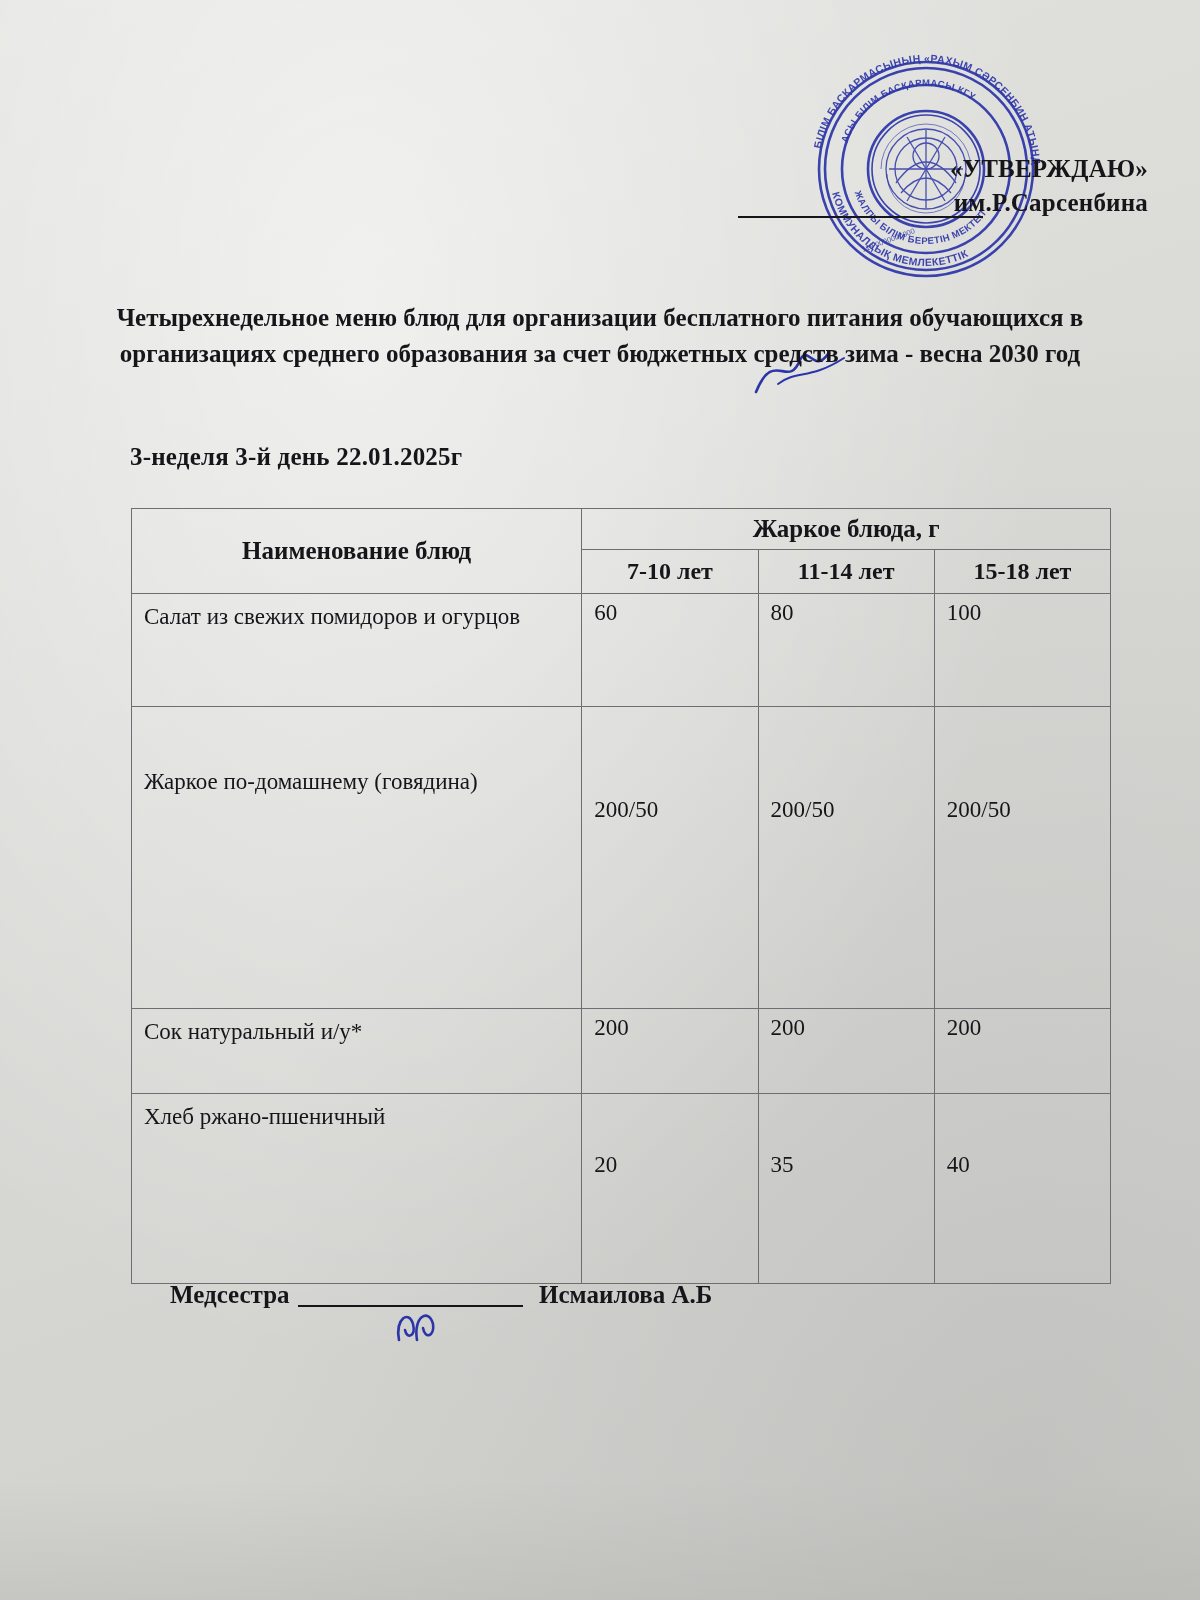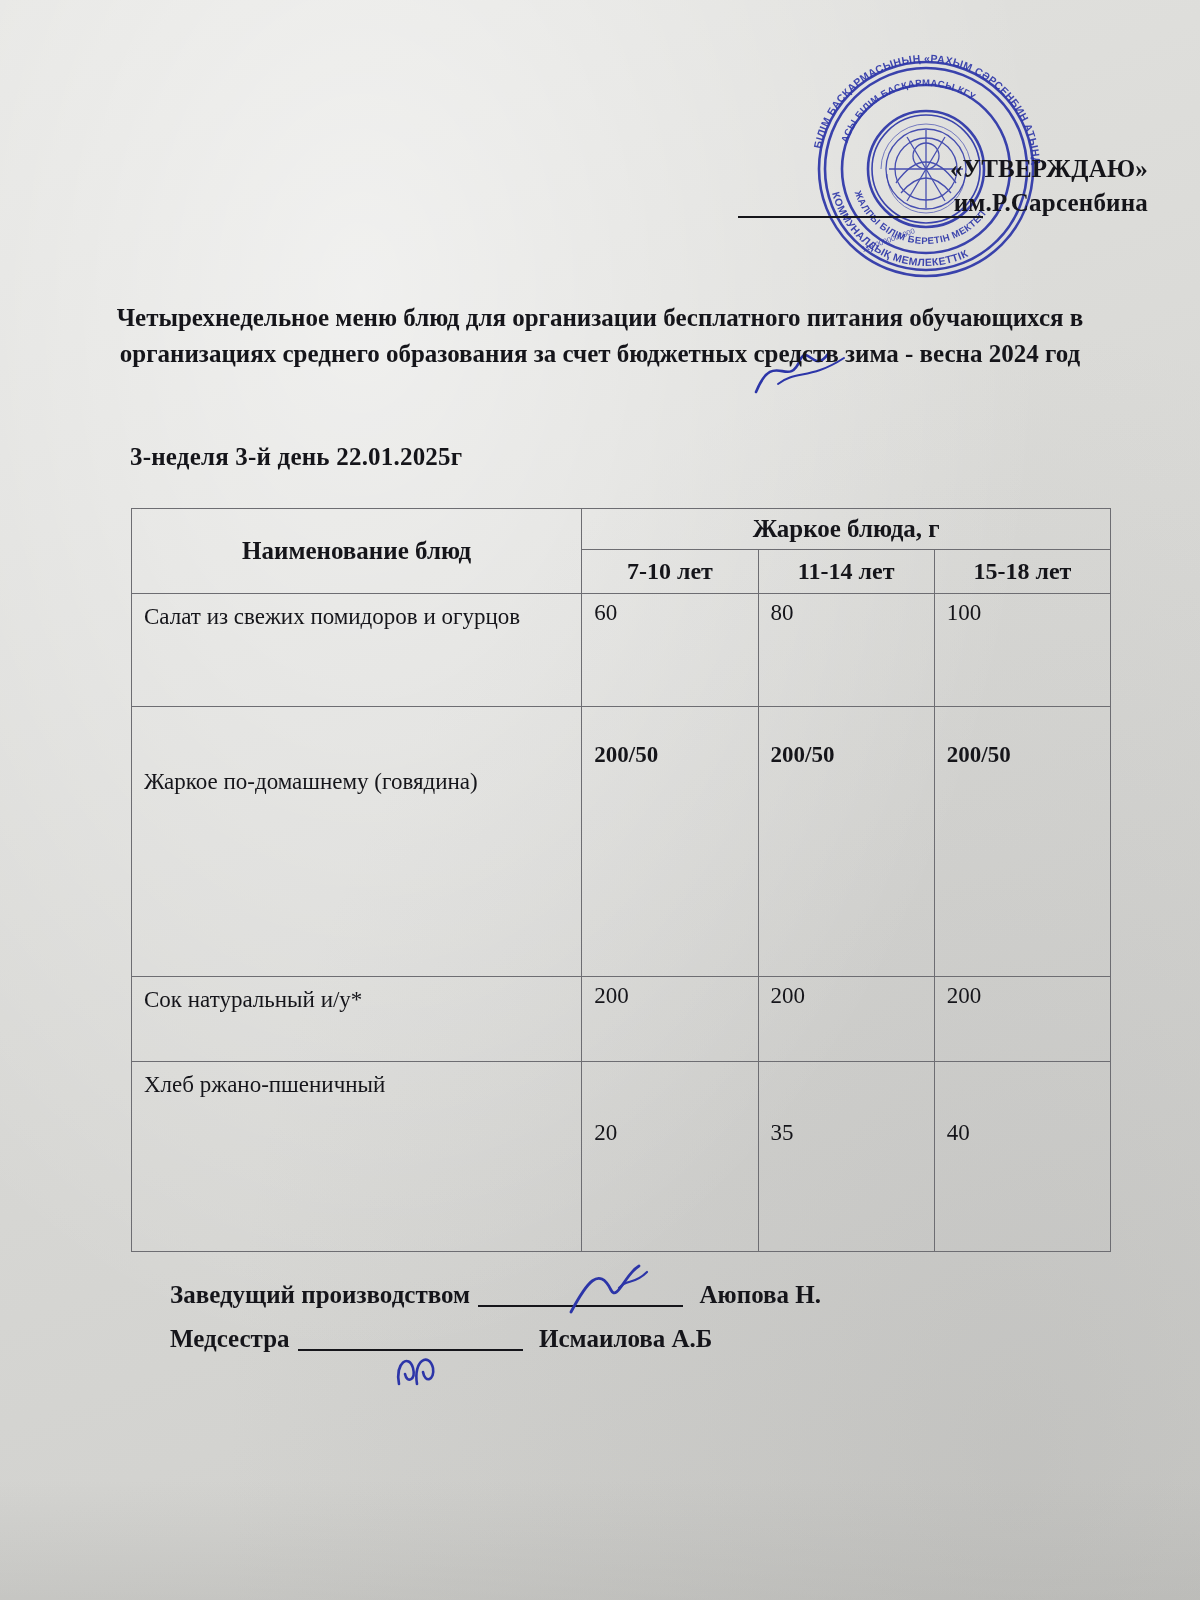--- a/index.html
+++ b/index.html
@@ -121,21 +121,21 @@
   }
   col.c-name { width: 46%; }
   col.c-age  { width: 18%; }
 
   td.dish { line-height: 1.45; padding-top: 12px; }
   td.val  { padding-top: 12px; }
 
   .r1 td { height: 100px; }
   .r2 td { height: 205px; }
   .r2 td.dish { padding-top: 58px; }
-  .r2 td.val  { padding-top: 35px; font-weight: bold; }
+  .r2 td.val  { padding-top: 90px; }
   .r3 td { height: 72px; }
   .r4 td { height: 125px; }
   .r4 td.val { padding-top: 58px; }
 
   
   .footer {
     position: absolute;
     left: 170px;
     top: 1282px;
     font-weight: bold;
@@ -226,21 +226,21 @@
   <div class="approval">
     <div>«УТВЕРЖДАЮ»</div>
     <div>им.Р.Сарсенбина</div>
     <span class="sig-line"></span>
     <svg class="scribble scribble-stamp" width="120" height="60" viewBox="0 0 120 60">
       <path d="M 8,48 C 26,4 40,46 52,16 C 60,0 66,30 80,10" stroke="#2c35a8" stroke-width="2.6" fill="none" stroke-linecap="round"></path>
       <path d="M 30,40 C 48,26 62,36 96,14" stroke="#2c35a8" stroke-width="2" fill="none" stroke-linecap="round"></path>
     </svg>
   </div>
 
-  <div class="doc-title">Четырехнедельное меню блюд для организации бесплатного питания обучающихся в организациях среднего образования за счет бюджетных средств зима - весна 2024 год</div>
+  <div class="doc-title">Четырехнедельное меню блюд для организации бесплатного питания обучающихся в организациях среднего образования за счет бюджетных средств зима - весна 2030 год</div>
 
   <div class="week-line">3-неделя 3-й день 22.01.2025г</div>
 
   <div class="menu-table-wrap">
     <table class="menu">
       <colgroup>
         <col class="c-name">
           <col class="c-age">
           <col class="c-age">
           <col class="c-age">
@@ -279,29 +279,20 @@
           <td class="dish">Хлеб ржано-пшеничный</td>
           <td class="val">20</td>
           <td class="val">35</td>
           <td class="val">40</td>
         </tr>
       </tbody>
     </table>
   </div>
 
   <div class="footer">
-    <div class="sig-row first">
-      <span class="label">Заведущий производством</span>
-      <span class="line"></span>
-      <span class="name">Аюпова Н.</span>
-      <svg class="scribble scribble-1" width="110" height="60" viewBox="0 0 110 60">
-        <path d="M 6,52 C 22,22 34,6 46,30 C 52,42 60,14 74,6" stroke="#2c35a8" stroke-width="2.8" fill="none" stroke-linecap="round"></path>
-        <path d="M 54,28 C 62,18 68,26 82,12" stroke="#2c35a8" stroke-width="2.2" fill="none" stroke-linecap="round"></path>
-      </svg>
-    </div>
     <div class="sig-row second">
       <span class="label">Медсестра</span>
       <span class="line"></span>
       <span class="name">Исмаилова А.Б</span>
       <svg class="scribble scribble-2" width="80" height="44" viewBox="0 0 80 44">
         <path d="M 14,34 C 10,12 24,4 28,18 C 31,30 22,34 20,24" stroke="#2c35a8" stroke-width="2.6" fill="none" stroke-linecap="round"></path>
         <path d="M 32,34 C 28,10 44,2 48,18 C 50,30 40,34 38,22" stroke="#2c35a8" stroke-width="2.6" fill="none" stroke-linecap="round"></path>
       </svg>
     </div>
   </div>

